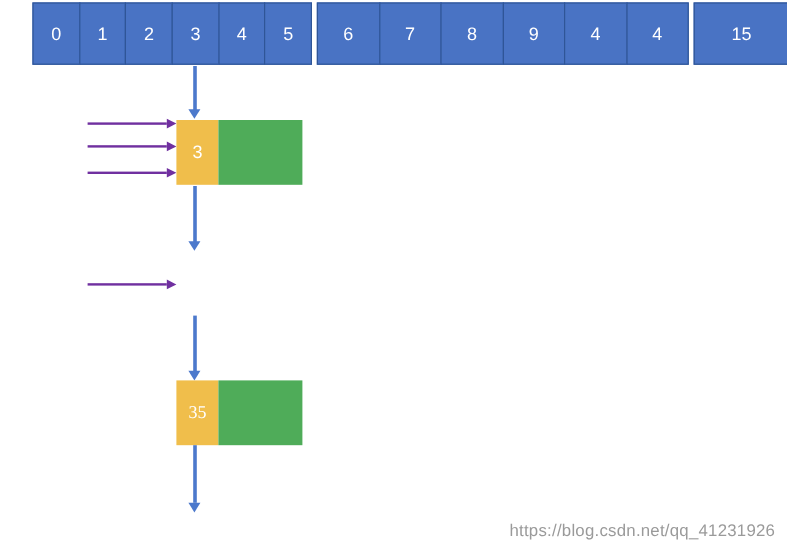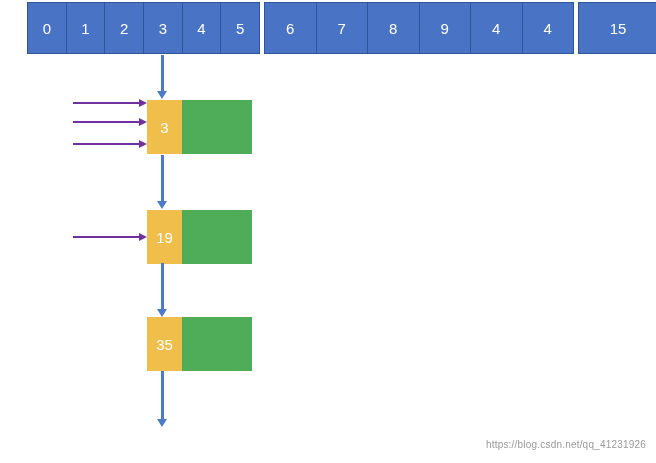--- a/index.html
+++ b/index.html
@@ -33,21 +33,21 @@
   }
   
   .hline{position:absolute;height:2px;background:var(--arrow-purple);left:73px;width:66px;}
   .hhead{
     position:absolute;width:0;height:0;left:139px;
     border-top:4.5px solid transparent;border-bottom:4.5px solid transparent;
     border-left:8px solid var(--arrow-purple);
   }
   .watermark{
     position:absolute;right:10px;bottom:13px;color:var(--watermark-color);
-    font-size:10px;letter-spacing:0.2px;
+    font-size:14px;letter-spacing:0.2px;
   }
 </style>
 </head>
 <body>
 
 <div class="stage">
 
   <div class="bucket-group" style="left:27px;width:233px;">
     <div class="cell">0</div>
     <div class="cell">1</div>
@@ -92,31 +92,27 @@
 
   <div>
     <div class="vline" style="top:155px;height:47px;"></div>
     <div class="vhead" style="top:201px;"></div>
   </div>
 
   <div>
     <div class="hline" style="top:236px;"></div>
     <div class="hhead" style="top:233px;"></div>
   </div>
-  <div class="node" style="top:210px;">
-    <div class="node-key">19</div>
-    <div class="node-next"></div>
-  </div>
 
   <div>
     <div class="vline" style="top:263px;height:47px;"></div>
     <div class="vhead" style="top:309px;"></div>
   </div>
 
-  <div class="node" style="top:317px;">
+  <div class="node" style="top:317px;font-family:Liberation Serif, serif;">
     <div class="node-key">35</div>
     <div class="node-next"></div>
   </div>
 
   <div>
     <div class="vline" style="top:371px;height:48px;"></div>
     <div class="vhead" style="top:419px;"></div>
   </div>
 
   <div class="watermark">https://blog.csdn.net/qq_41231926</div>

